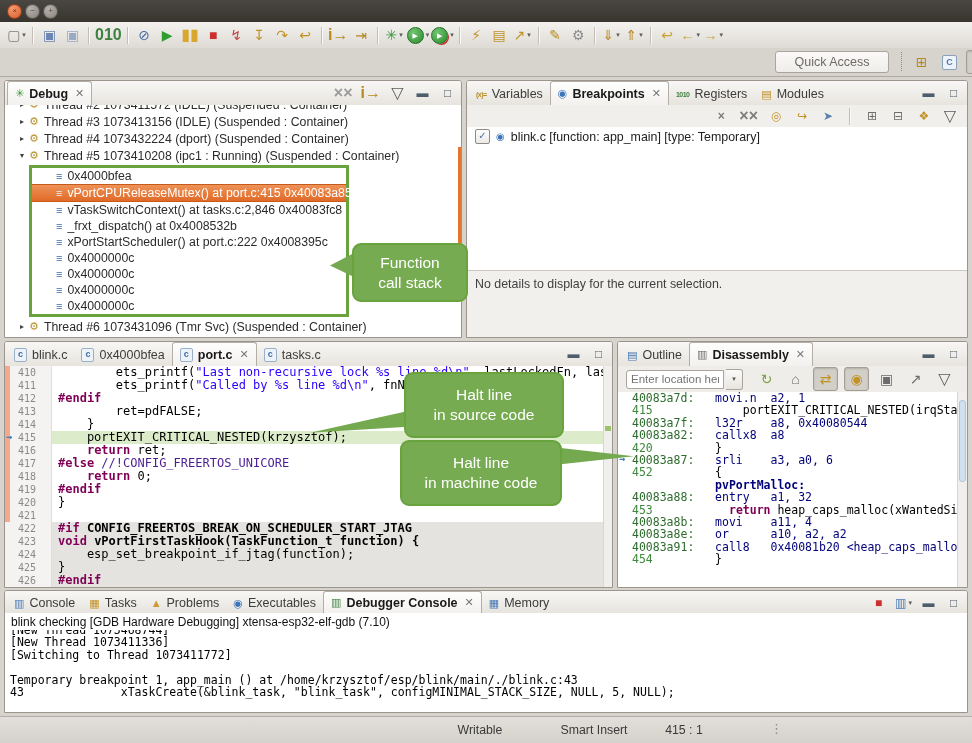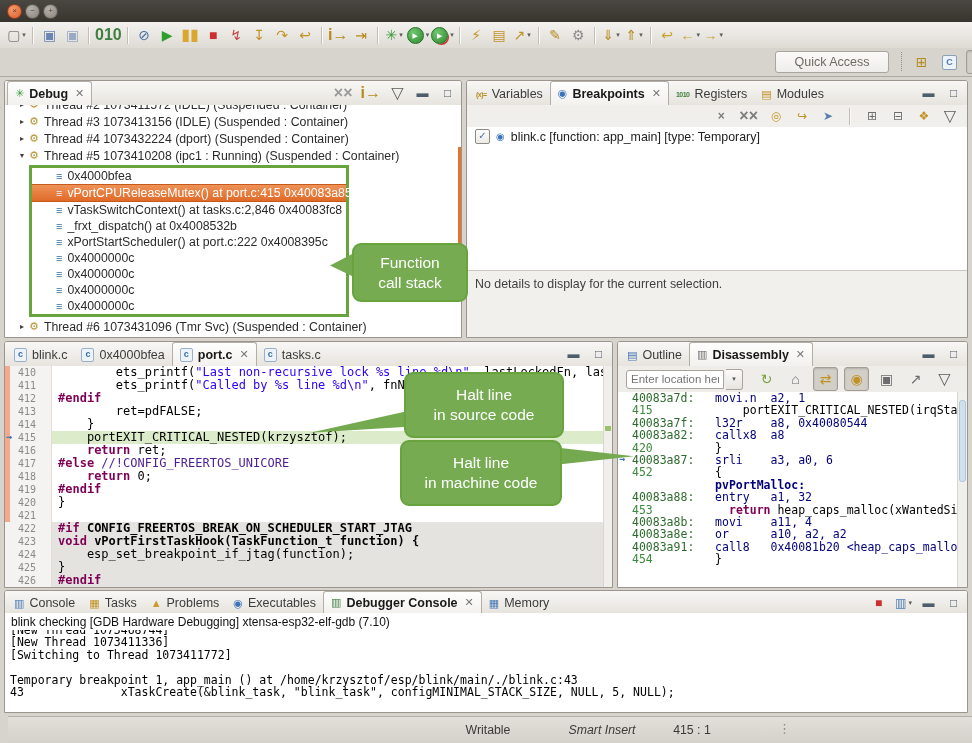--- a/index.html
+++ b/index.html
@@ -127,24 +127,24 @@
   #console-view .vtabbar{height:22px;}
   #console-view .vtab{height:20px;}
   #console-view .vtab.active{height:21px;}
   #con-header{position:absolute;top:22px;left:0;right:0;height:17px;background:#fff;font-size:12px;color:#111;
     padding:2px 6px 0;white-space:nowrap;}
   #con-text{position:absolute;top:39px;left:0;right:0;bottom:0;background:#fff;overflow:hidden;}
   #con-pre{margin:-6px 0 0 0;padding-left:5px;font-family:"DejaVu Sans Mono","Liberation Mono",monospace;
     font-size:11.5px;line-height:12.4px;color:#000;}
 
   
-  #statusbar{position:absolute;left:8px;right:0;top:716px;height:27px;border-top:1px solid #b3afa8;
+  #statusbar{position:absolute;left:0;right:0;top:716px;height:27px;border-top:1px solid #b3afa8;
     background:linear-gradient(#e2dfda,#d4d1cb);font-size:12.3px;color:#3a3a3a;}
   #sb-writable{position:absolute;left:430px;top:6px;width:100px;text-align:center;}
-  #sb-mode{position:absolute;left:538px;top:6px;width:112px;text-align:center;font-style:italic;}
+  #sb-mode{position:absolute;left:538px;top:6px;width:112px;text-align:center;}
   #sb-pos{position:absolute;left:652px;top:6px;width:64px;text-align:center;}
   #sb-handle{position:absolute;left:770px;top:4px;color:#8e8a83;font-size:13px;}
 
   
   .callout{position:absolute;background:#76ab51;border:2px solid #68a33e;border-radius:9px;color:#fff;
     text-align:center;z-index:50;display:flex;flex-direction:column;justify-content:center;
     font-size:15.5px;line-height:20px;font-family:"Liberation Sans","DejaVu Sans",sans-serif;}
   .ctail{position:absolute;background:#74a94f;z-index:49;}
   #co1{left:352px;top:243px;width:112px;height:55px;}
   #co1-tail{left:330px;top:252px;width:26px;height:26px;clip-path:polygon(100% 0,100% 100%,0 52%);}

